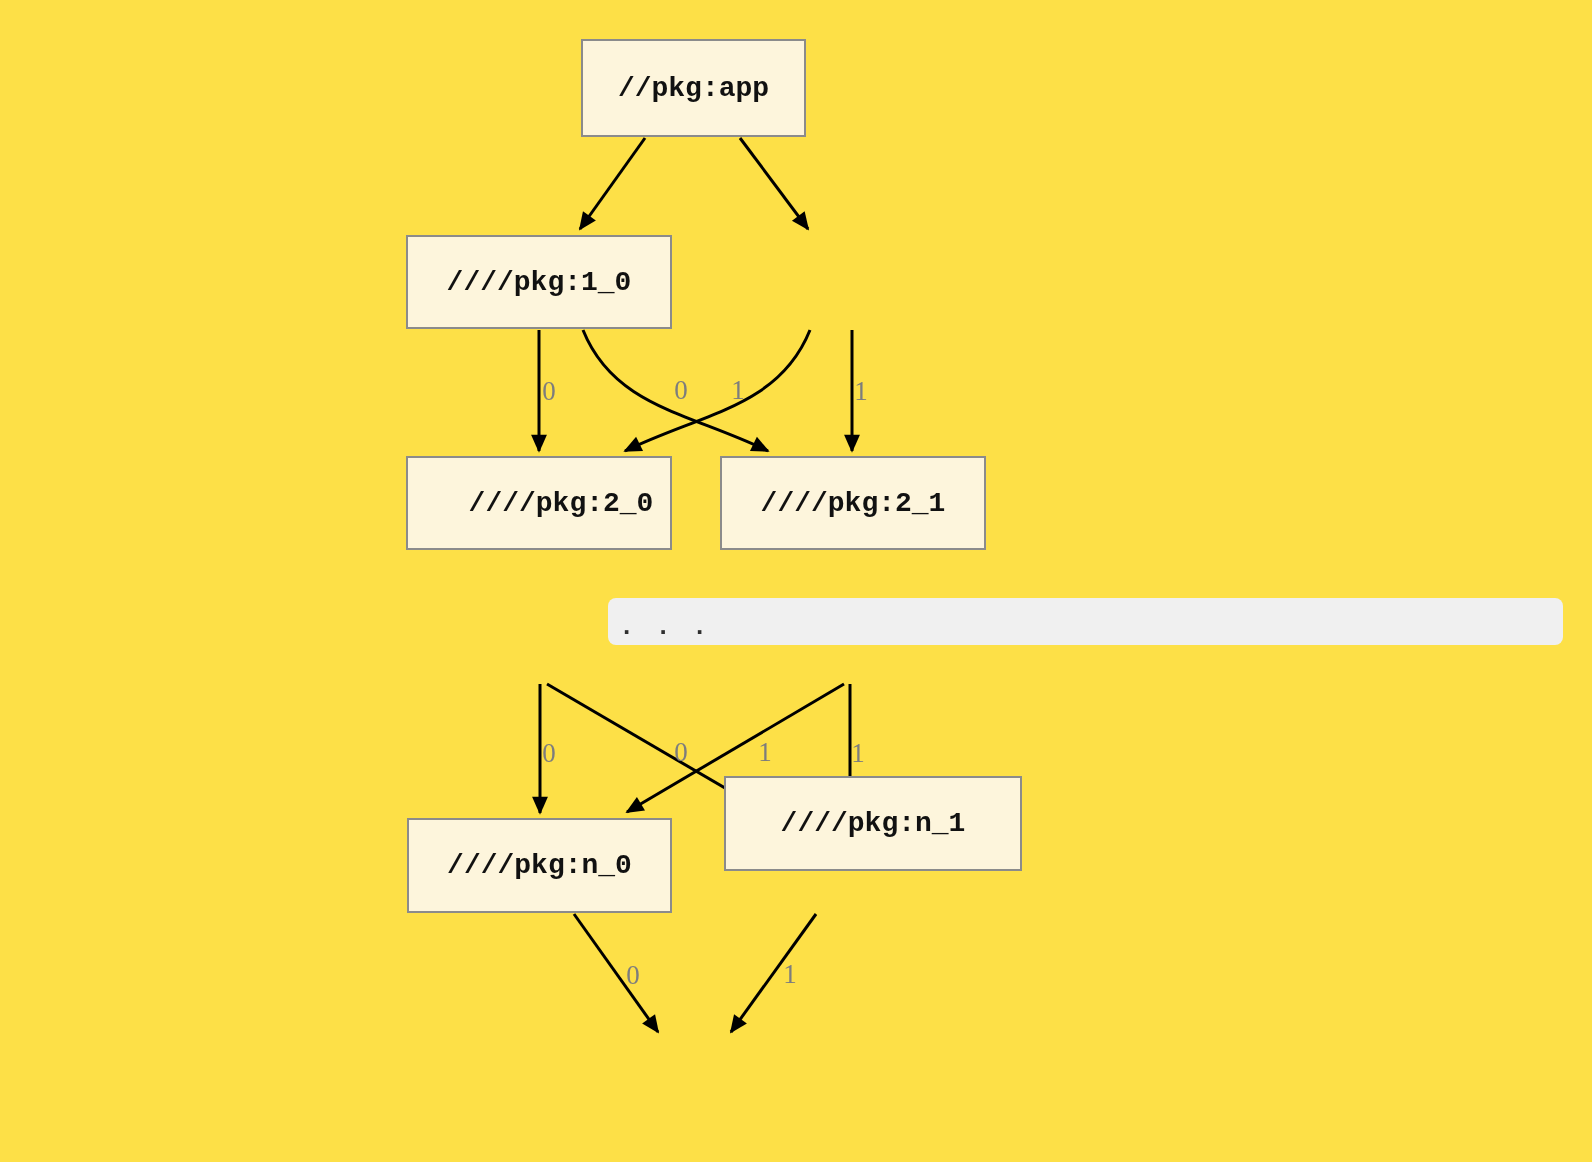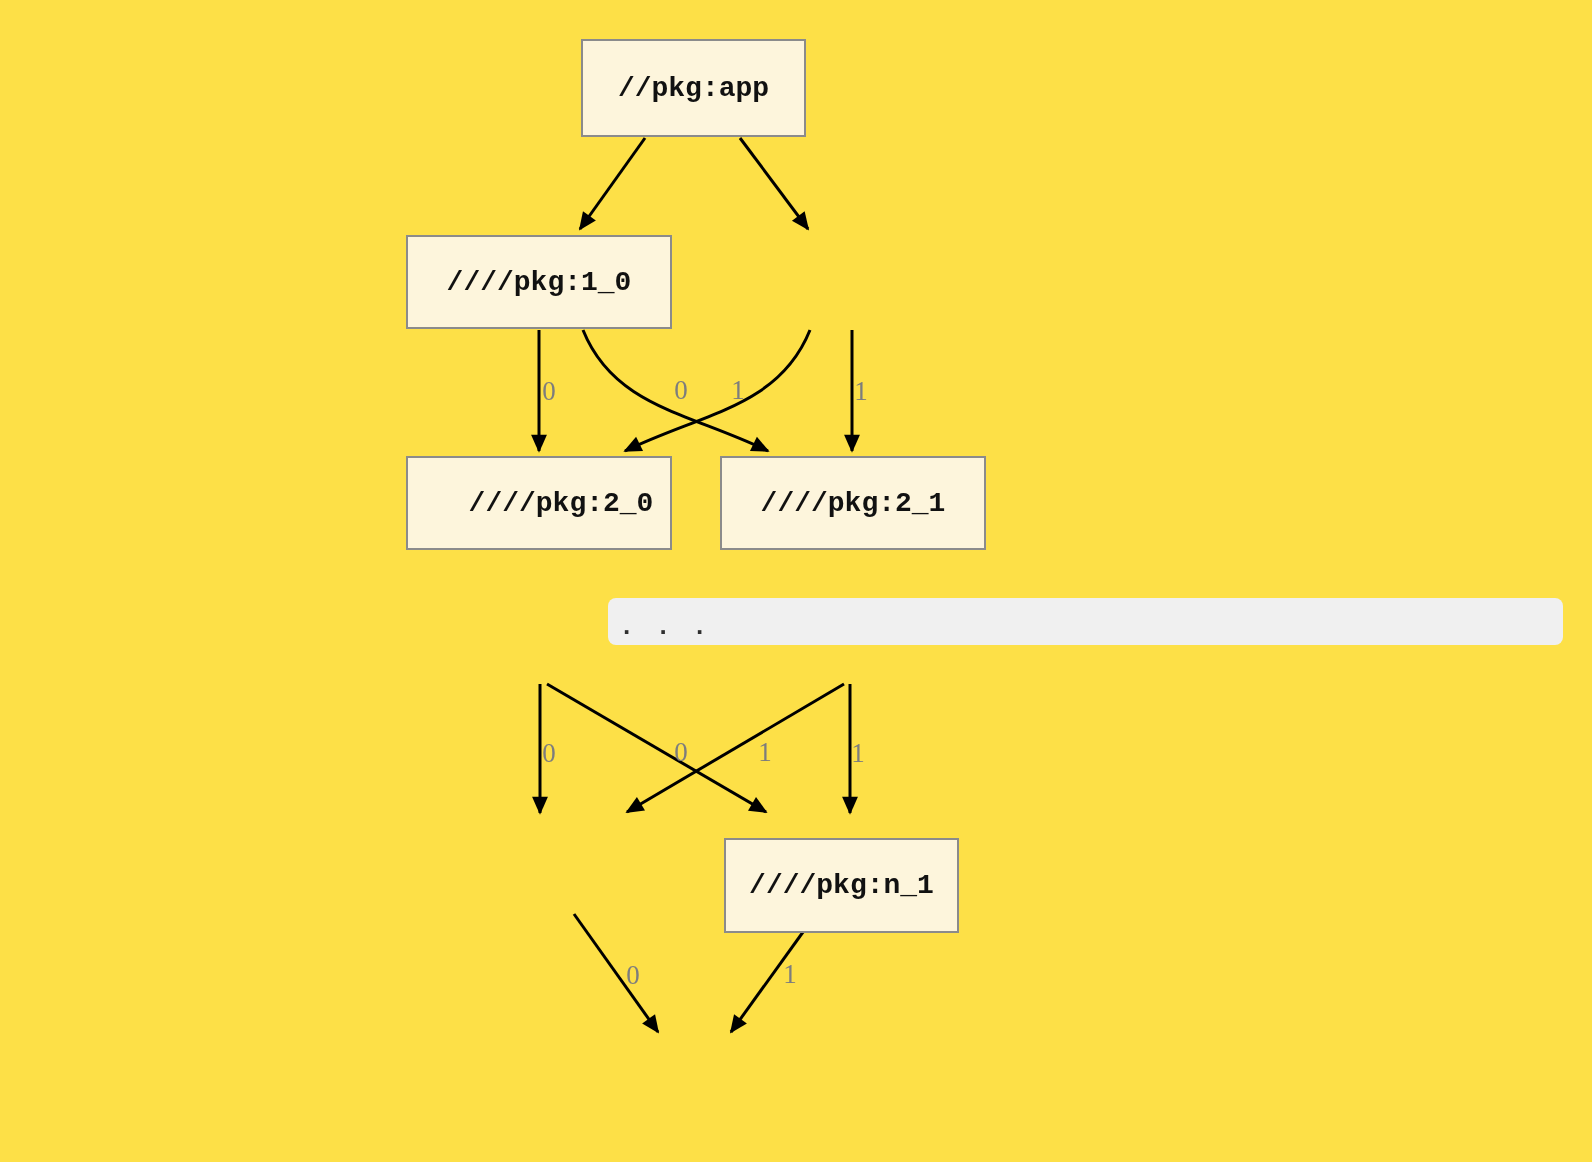--- a/index.html
+++ b/index.html
@@ -85,22 +85,23 @@
 
 
   <div class="node" style="left:406px;top:456px;width:266px;height:94px;padding-left:44px;">////pkg:2_0</div>
 
   <div class="node" style="left:688px;top:456px;width:266px;height:94px;margin-left:32px;">////pkg:2_1</div>
 
   <div class="ellipsis-bar">
     <span class="ellipsis-text">. . .</span>
   </div>
 
+  <div class="node" style="left:407px;top:818px;width:265px;height:95px;">////pkg:n_0</div>
 
-  <div class="node" style="left:724px;top:838px;width:235px;height:95px;">////pkg:n_1</div>
+  <div class="node" style="left:724px;top:776px;width:298px;height:95px;">////pkg:n_1</div>
 
 
   <div class="elabel" style="left:549px;top:391px;">0</div>
   <div class="elabel" style="left:681px;top:390px;">0</div>
   <div class="elabel" style="left:738px;top:390px;">1</div>
   <div class="elabel" style="left:861px;top:391px;">1</div>
 
   <div class="elabel" style="left:549px;top:753px;">0</div>
   <div class="elabel" style="left:681px;top:752px;">0</div>
   <div class="elabel" style="left:765px;top:752px;">1</div>

